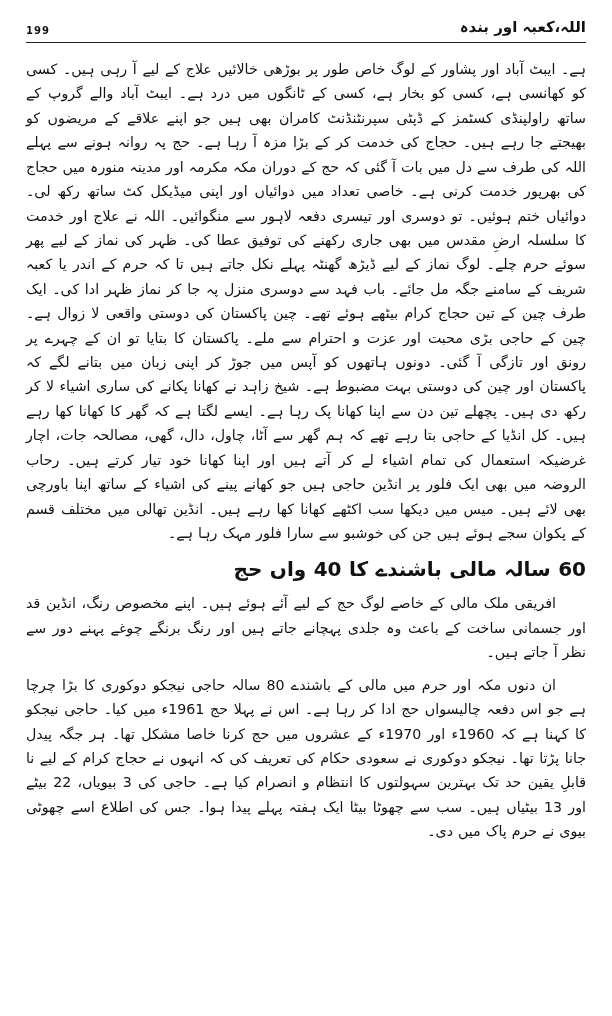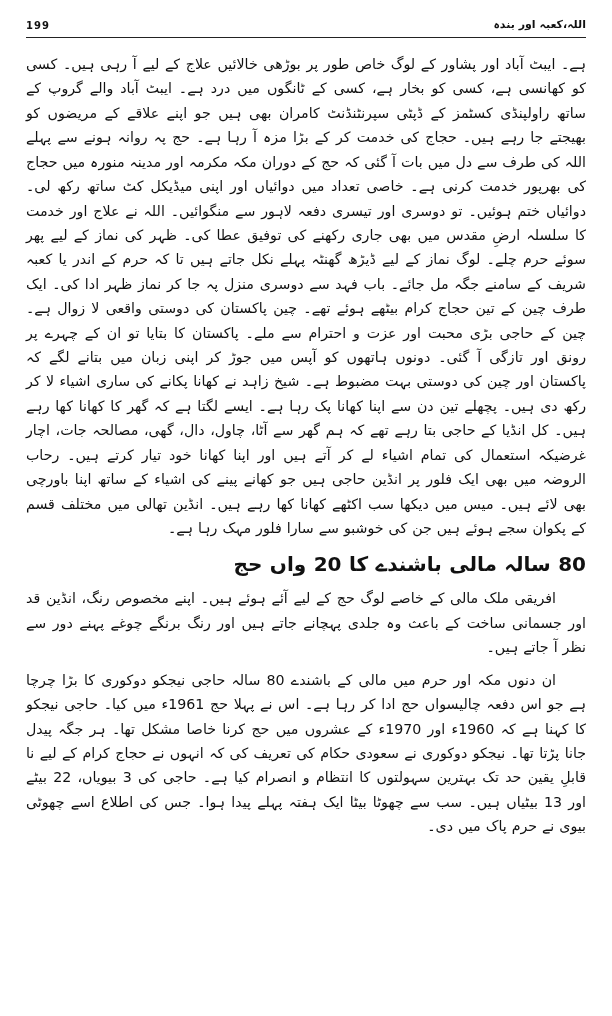--- a/index.html
+++ b/index.html
@@ -27,21 +27,21 @@
     border-bottom: 1.5px solid #222222;
     padding-bottom: 6px;
     margin-bottom: 14px;
   }
   .page-number {
     font-size: 10px;
     font-weight: bold;
     letter-spacing: 1px;
   }
   .book-title {
-    font-size: 11px;
+    font-size: 15px;
     font-weight: bold;
     direction: rtl;
   }
   .body-text {
     direction: rtl;
     text-align: justify;
     font-size: 14.2px;
     line-height: 1.72;
     word-spacing: 0.5px;
   }
@@ -67,21 +67,21 @@
 
   <div class="page-header">
     <span class="page-number">199</span>
     <span class="book-title">اللہ،کعبہ اور بندہ</span>
   </div>
 
   <div class="body-text">
 
     <p class="para">ہے۔ ایبٹ آباد اور پشاور کے لوگ خاص طور پر بوڑھی خالائیں علاج کے لیے آ رہی ہیں۔ کسی کو کھانسی ہے، کسی کو بخار ہے، کسی کے ٹانگوں میں درد ہے۔ ایبٹ آباد والے گروپ کے ساتھ راولپنڈی کسٹمز کے ڈپٹی سپرنٹنڈنٹ کامران بھی ہیں جو اپنے علاقے کے مریضوں کو بھیجتے جا رہے ہیں۔ حجاج کی خدمت کر کے بڑا مزہ آ رہا ہے۔ حج پہ روانہ ہونے سے پہلے اللہ کی طرف سے دل میں بات آ گئی کہ حج کے دوران مکہ مکرمہ اور مدینہ منورہ میں حجاج کی بھرپور خدمت کرنی ہے۔ خاصی تعداد میں دوائیاں اور اپنی میڈیکل کٹ ساتھ رکھ لی۔ دوائیاں ختم ہوئیں۔ تو دوسری اور تیسری دفعہ لاہور سے منگوائیں۔ اللہ نے علاج اور خدمت کا سلسلہ ارضِ مقدس میں بھی جاری رکھنے کی توفیق عطا کی۔ ظہر کی نماز کے لیے پھر سوئے حرم چلے۔ لوگ نماز کے لیے ڈیڑھ گھنٹہ پہلے نکل جاتے ہیں تا کہ حرم کے اندر یا کعبہ شریف کے سامنے جگہ مل جائے۔ باب فہد سے دوسری منزل پہ جا کر نماز ظہر ادا کی۔ ایک طرف چین کے تین حجاج کرام بیٹھے ہوئے تھے۔ چین پاکستان کی دوستی واقعی لا زوال ہے۔ چین کے حاجی بڑی محبت اور عزت و احترام سے ملے۔ پاکستان کا بتایا تو ان کے چہرے پر رونق اور تازگی آ گئی۔ دونوں ہاتھوں کو آپس میں جوڑ کر اپنی زبان میں بتانے لگے کہ پاکستان اور چین کی دوستی بہت مضبوط ہے۔ شیخ زاہد نے کھانا پکانے کی ساری اشیاء لا کر رکھ دی ہیں۔ پچھلے تین دن سے اپنا کھانا پک رہا ہے۔ ایسے لگتا ہے کہ گھر کا کھانا کھا رہے ہیں۔ کل انڈیا کے حاجی بتا رہے تھے کہ ہم گھر سے آٹا، چاول، دال، گھی، مصالحہ جات، اچار غرضیکہ استعمال کی تمام اشیاء لے کر آتے ہیں اور اپنا کھانا خود تیار کرتے ہیں۔ رحاب الروضہ میں بھی ایک فلور پر انڈین حاجی ہیں جو کھانے پینے کی اشیاء کے ساتھ اپنا باورچی بھی لائے ہیں۔ میس میں دیکھا سب اکٹھے کھانا کھا رہے ہیں۔ انڈین تھالی میں مختلف قسم کے پکوان سجے ہوئے ہیں جن کی خوشبو سے سارا فلور مہک رہا ہے۔</p>
 
-    <h2 class="section-heading">80 سالہ مالی باشندے کا 20 واں حج</h2>
+    <h2 class="section-heading">60 سالہ مالی باشندے کا 40 واں حج</h2>
 
     <p class="para indent">افریقی ملک مالی کے خاصے لوگ حج کے لیے آئے ہوئے ہیں۔ اپنے مخصوص رنگ، انڈین قد اور جسمانی ساخت کے باعث وہ جلدی پہچانے جاتے ہیں اور رنگ برنگے چوغے پہنے دور سے نظر آ جاتے ہیں۔</p>
 
     <p class="para indent">ان دنوں مکہ اور حرم میں مالی کے باشندے 80 سالہ حاجی نیجکو دوکوری کا بڑا چرچا ہے جو اس دفعہ چالیسواں حج ادا کر رہا ہے۔ اس نے پہلا حج 1961ء میں کیا۔ حاجی نیجکو کا کہنا ہے کہ 1960ء اور 1970ء کے عشروں میں حج کرنا خاصا مشکل تھا۔ ہر جگہ پیدل جانا پڑتا تھا۔ نیجکو دوکوری نے سعودی حکام کی تعریف کی کہ انہوں نے حجاج کرام کے لیے نا قابلِ یقین حد تک بہترین سہولتوں کا انتظام و انصرام کیا ہے۔ حاجی کی 3 بیویاں، 22 بیٹے اور 13 بیٹیاں ہیں۔ سب سے چھوٹا بیٹا ایک ہفتہ پہلے پیدا ہوا۔ جس کی اطلاع اسے چھوٹی بیوی نے حرم پاک میں دی۔</p>
 
   </div>
 
 </div>
 
 </body></html>

